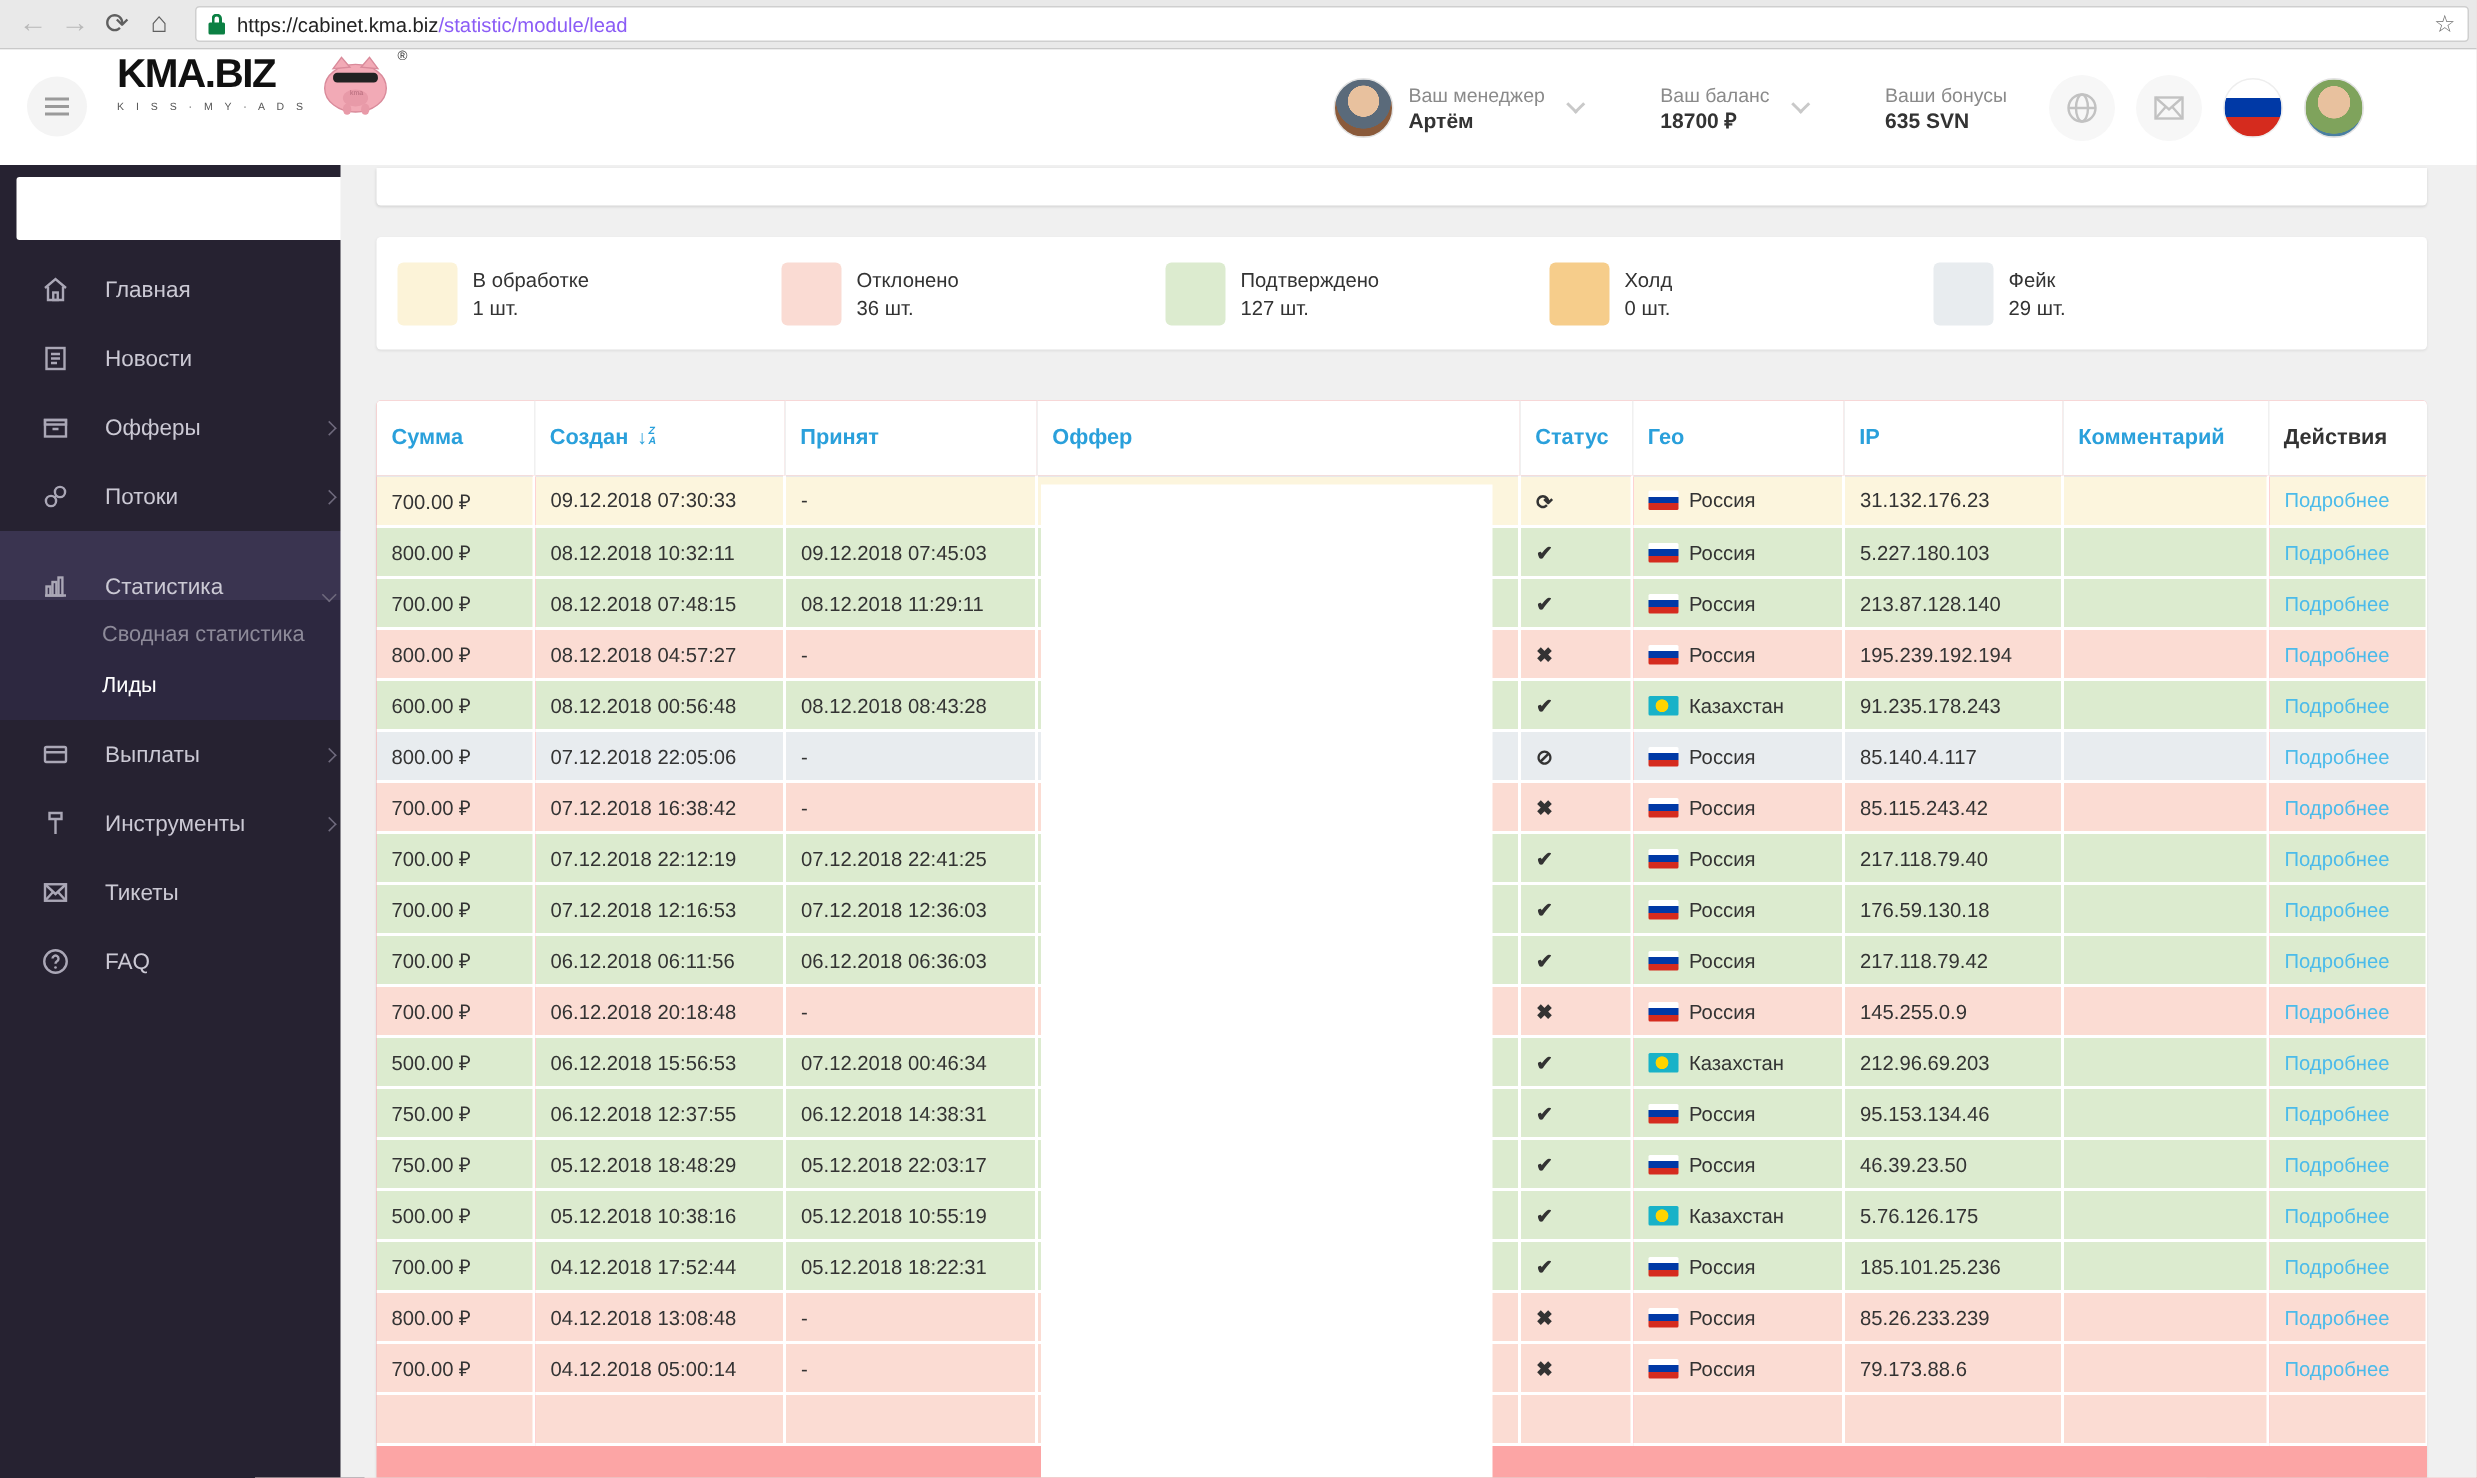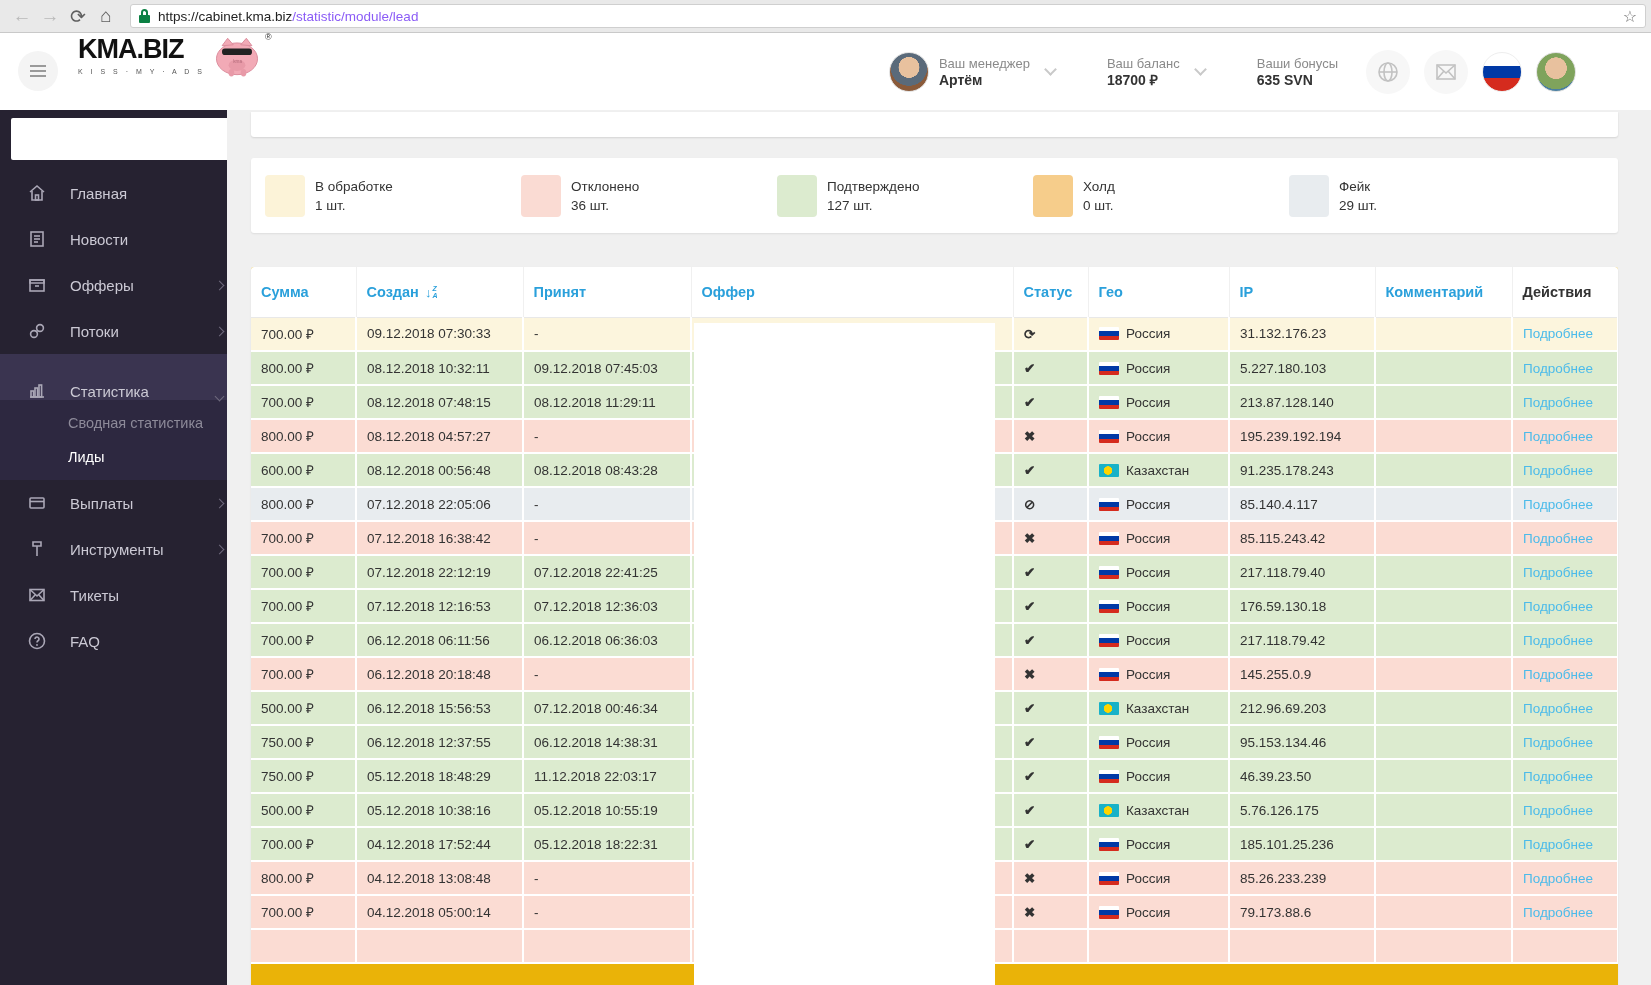--- a/index.html
+++ b/index.html
@@ -79,21 +79,21 @@
   
   .main { position:absolute; left:227px; top:110px; width:1244px; height:875px; background:#f0f0f0; }
   .filter-stub { position:absolute; left:24px; top:2px; width:1367px; height:25px; background:#fff;
     border-radius:0 0 3px 3px; box-shadow:0 1px 2px rgba(0,0,0,.12); }
   .legend-card { position:absolute; left:24px; top:48px; width:1367px; height:75px; background:#fff;
     border-radius:3px; box-shadow:0 1px 2px rgba(0,0,0,.08); display:flex; align-items:center; }
   .legend-item { width:256px; display:flex; align-items:center; padding-left:14px; }
   .legend-swatch { width:40px; height:42px; border-radius:4px; flex:none; }
   .legend-texts { margin-left:10px; line-height:19px; font-size:13.5px; color:#333; }
 
-  .table-card { position:absolute; left:24px; top:157px; width:1367px; height:718px; background:#eab308;
+  .table-card { position:absolute; left:24px; top:157px; width:1367px; height:718px; background:#fca5a5;
     border-radius:3px 3px 0 0; box-shadow:0 1px 2px rgba(0,0,0,.08); overflow:hidden; }
   table.leads { border-collapse:collapse; table-layout:fixed; width:1367px; }
   table.leads col.c-sum{width:105px} table.leads col.c-created{width:167px}
   table.leads col.c-accepted{width:168px} table.leads col.c-offer{width:322px}
   table.leads col.c-status{width:75px} table.leads col.c-geo{width:141px}
   table.leads col.c-ip{width:146px} table.leads col.c-comment{width:137px}
   table.leads col.c-actions{width:106px}
   table.leads th { height:50px; text-align:left; padding:0 10px; font-size:14.5px;
     color:#2aa0db; font-weight:bold; background:#fff; border-right:1px solid #f0f0f0;
     border-bottom:1px solid #e8e8e8; cursor:pointer; white-space:nowrap; }
@@ -504,21 +504,21 @@
             <td class="t-offer"></td>
             <td class="t-status"><span>✔</span></td>
             <td class="t-geo"><span class="flag ru"></span><span class="geo-name">Россия</span></td>
             <td class="t-ip">95.153.134.46</td>
             <td class="t-comment"></td>
             <td class="t-actions"><a>Подробнее</a></td>
           </tr>
           <tr class="state-confirmed">
             <td class="t-sum">750.00 ₽</td>
             <td class="t-created">05.12.2018 18:48:29</td>
-            <td class="t-accepted">11.12.2018 22:03:17</td>
+            <td class="t-accepted">05.12.2018 22:03:17</td>
             <td class="t-offer"></td>
             <td class="t-status"><span>✔</span></td>
             <td class="t-geo"><span class="flag ru"></span><span class="geo-name">Россия</span></td>
             <td class="t-ip">46.39.23.50</td>
             <td class="t-comment"></td>
             <td class="t-actions"><a>Подробнее</a></td>
           </tr>
           <tr class="state-confirmed">
             <td class="t-sum">500.00 ₽</td>
             <td class="t-created">05.12.2018 10:38:16</td>

